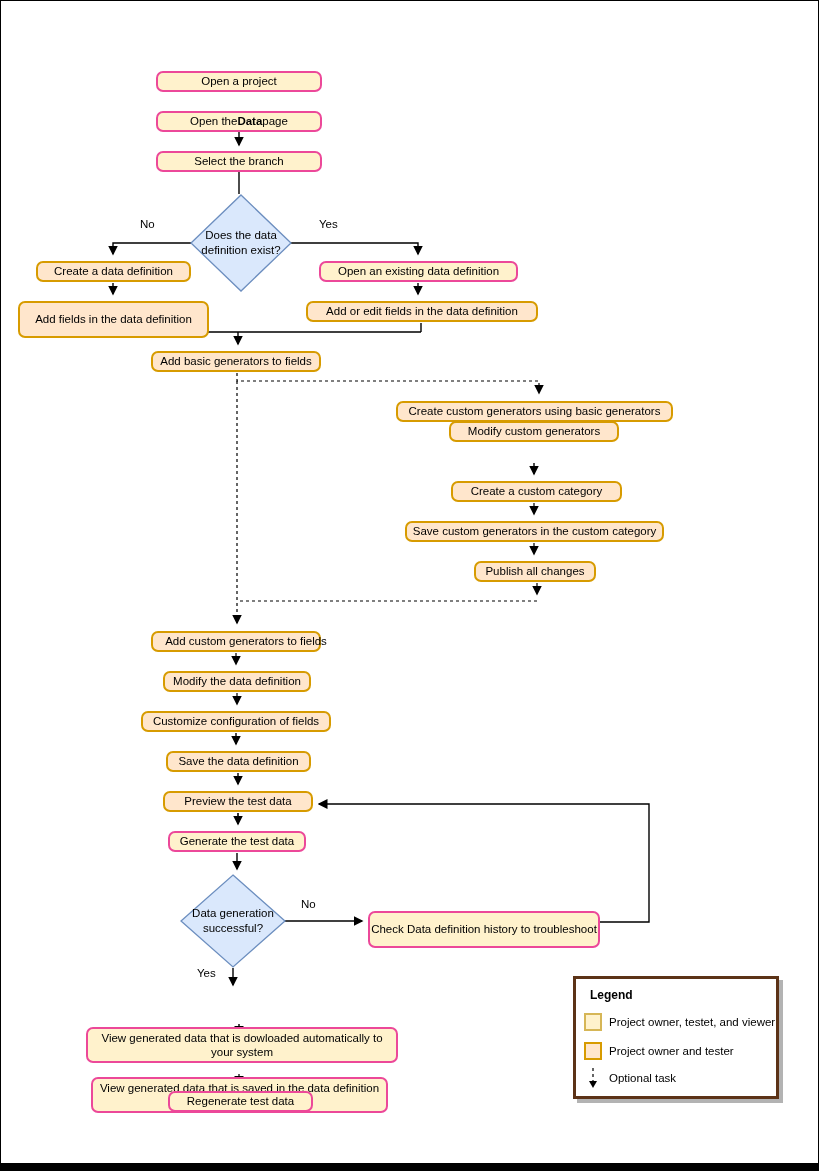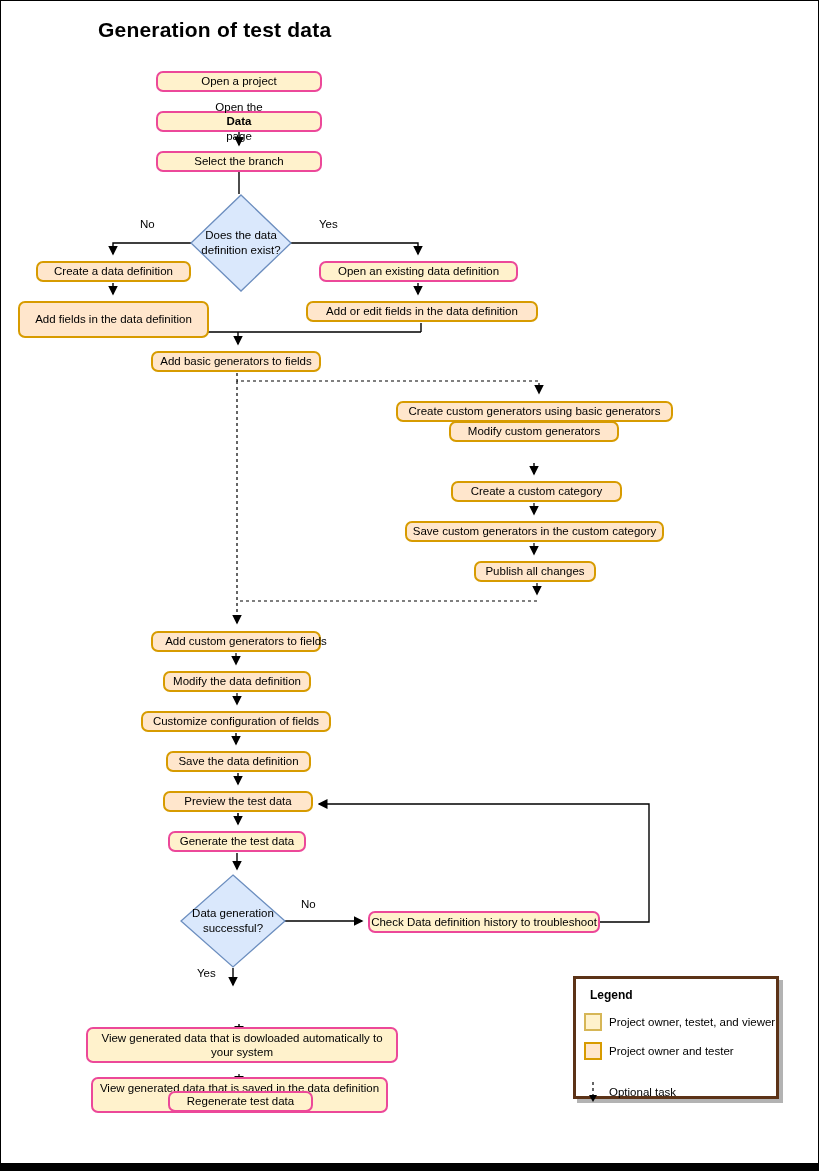--- a/index.html
+++ b/index.html
@@ -68,21 +68,20 @@
   #bottom-bar{
     position:absolute;left:0;bottom:0;width:819px;height:7px;
     background:#000;z-index:4;
   }
 </style>
 </head>
 <body>
 
 <div id="canvas">
 
-  <div id="page-title">Generation of test data</div>
 
   <svg id="connector-layer" width="819" height="1171">
     <defs>
       <marker id="arrow" markerWidth="10" markerHeight="10" refX="8.5" refY="5" orient="auto" markerUnits="userSpaceOnUse">
         <path d="M0,0 L10,5 L0,10 z" fill="#000"></path>
       </marker>
     </defs>
 
     <path d="M238,131 L238,144" stroke="#000" stroke-width="1.4" fill="none" marker-end="url(#arrow)"></path>
     <path d="M238,171 L238,193" stroke="#000" stroke-width="1.4" fill="none"></path>
@@ -120,21 +119,21 @@
   <div class="decision-text" style="left:186px;top:222px;width:108px;height:40px;">Does the data definition exist?</div>
   <div class="decision-text" style="left:178px;top:900px;width:108px;height:40px;">Data generation successful?</div>
 
   <div class="branch-label" style="left:139px;top:217px;">No</div>
   <div class="branch-label" style="left:318px;top:217px;">Yes</div>
   <div class="branch-label" style="left:300px;top:897px;">No</div>
   <div class="branch-label" style="left:196px;top:966px;">Yes</div>
 
   <div class="node yellow" style="left:155px;top:70px;width:166px;height:21px;">Open a project</div>
 
-  <div class="node yellow" style="left:155px;top:110px;width:166px;height:21px;flex-direction:column;">
+  <div class="node yellow" style="left:155px;top:110px;width:166px;height:21px;">
       <span>Open the </span>
       <span style="font-weight:bold;">Data</span>
       <span> page</span>
     </div>
 
   <div class="node yellow" style="left:155px;top:150px;width:166px;height:21px;border-radius:7px;">Select the branch</div>
 
   <div class="node peach" style="left:35px;top:260px;width:155px;height:21px;">Create a data definition</div>
   <div class="node peach" style="left:17px;top:300px;width:191px;height:37px;text-align:right;">Add fields in the data definition</div>
 
@@ -149,37 +148,37 @@
   <div class="node peach" style="left:404px;top:520px;width:259px;height:21px;">Save custom generators in the custom category</div>
   <div class="node peach" style="left:473px;top:560px;width:122px;height:21px;">Publish all changes</div>
 
   <div class="node peach" style="left:150px;top:630px;width:170px;height:21px;padding-left:20px;">Add custom generators to fields</div>
   <div class="node peach" style="left:162px;top:670px;width:148px;height:21px;">Modify the data definition</div>
   <div class="node peach" style="left:140px;top:710px;width:190px;height:21px;">Customize configuration of fields</div>
   <div class="node peach" style="left:165px;top:750px;width:145px;height:21px;">Save the data definition</div>
   <div class="node peach" style="left:162px;top:790px;width:150px;height:21px;">Preview the test data</div>
   <div class="node yellow" style="left:167px;top:830px;width:138px;height:21px;">Generate the test data</div>
 
-  <div class="node yellow" style="left:367px;top:910px;width:232px;height:22px;text-align:right;">Check Data definition history to troubleshoot</div>
+  <div class="node yellow" style="left:367px;top:910px;width:232px;height:37px;text-align:right;">Check Data definition history to troubleshoot</div>
 
   <div class="node yellow wrap" style="left:85px;top:990px;width:312px;height:33px;">View generated data that is dowloaded automatically to your system</div>
   <div class="node yellow wrap" style="left:90px;top:1040px;width:297px;height:33px;">View generated data that is saved in the data definition history</div>
   <div class="node yellow" style="left:167px;top:1090px;width:145px;height:21px;">Regenerate test data</div>
 
   <div id="legend-box">
     <div id="legend-title">Legend</div>
     <div class="legend-row">
       <div class="legend-swatch yellow"></div>
       <div class="legend-label">Project owner, testet, and viewer</div>
     </div>
     <div class="legend-row">
       <div class="legend-swatch peach"></div>
       <div class="legend-label">Project owner and tester</div>
     </div>
-    <div class="legend-row" style="margin-top:21px;">
+    <div class="legend-row" style="margin-top:7px;">
       <div class="legend-arrow-holder">
         <svg width="10" height="22">
           <path d="M5,1 L5,14" stroke="#000" stroke-width="1.2" stroke-dasharray="3 3" fill="none"></path>
           <path d="M1,14 L9,14 L5,21 z" fill="#000"></path>
         </svg>
       </div>
       <div class="legend-label">Optional task</div>
     </div>
   </div>
 

